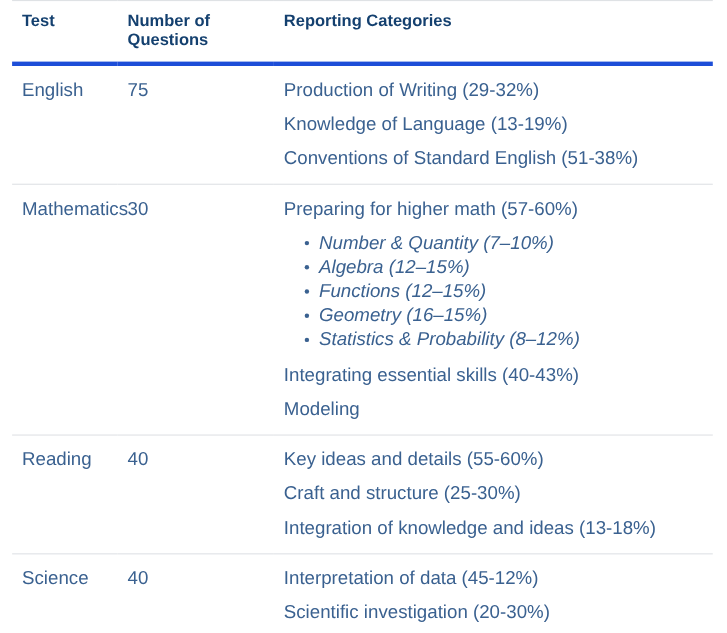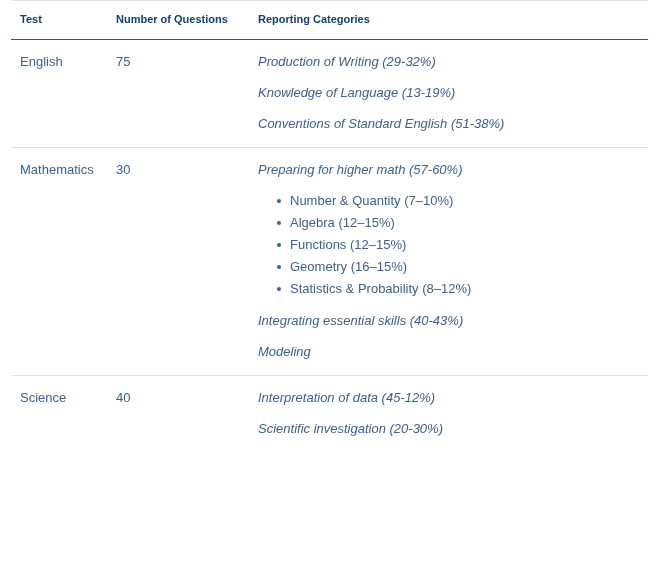--- a/index.html
+++ b/index.html
@@ -27,58 +27,58 @@
     border-top: 1px solid #dfe2e5;
   }
 
   table.spec-table col.c1 { width: 96px; }
   table.spec-table col.c2 { width: 142px; }
   table.spec-table col.c3 { width: 399px; }
 
   thead th {
     text-align: left;
     vertical-align: top;
-    font-size: 11px;
+    font-size: 15px;
     font-weight: bold;
     color: #14406f;
     line-height: 17px;
     padding: 10px 8px 11px 9px;
-    border-bottom: 1px solid #1d4ed8;
+    border-bottom: 4px solid #1d4ed8;
   }
 
   tbody td {
     vertical-align: top;
-    font-size: 13px;
+    font-size: 17px;
     color: #3a6190;
     line-height: 17px;
     padding: 13px 8px 15px 9px;
     border-bottom: 1px solid #dfe2e5;
   }
 
   tbody tr:last-child td {
     border-bottom: none;
   }
 
   td.test-name,
   td.num-q {
     white-space: nowrap;
   }
 
   .cat-item {
     margin: 0 0 14px 0;
-    font-style: italic;
   }
   .cat-item:last-child {
     margin-bottom: 0;
   }
 
   ul.sub-list {
     list-style: none;
     margin: 0 0 14px 0;
     padding: 0;
+    font-style: italic;
   }
   ul.sub-list li {
     position: relative;
     padding-left: 32px;
     margin: 0 0 4px 0;
     line-height: 18px;
   }
   ul.sub-list li:last-child {
     margin-bottom: 0;
   }
@@ -129,20 +129,29 @@
               <li><span class="bullet-dot"></span><span>Algebra (12–15%)</span></li>
               <li><span class="bullet-dot"></span><span>Functions (12–15%)</span></li>
               <li><span class="bullet-dot"></span><span>Geometry (16–15%)</span></li>
               <li><span class="bullet-dot"></span><span>Statistics &amp; Probability (8–12%)</span></li>
             </ul>
             <p class="cat-item">Integrating essential skills (40-43%)</p>
             <p class="cat-item">Modeling</p>
           </td>
         </tr>
         <tr>
+          <td class="test-name">Reading</td>
+          <td class="num-q">40</td>
+          <td>
+            <p class="cat-item">Key ideas and details (55-60%)</p>
+            <p class="cat-item">Craft and structure (25-30%)</p>
+            <p class="cat-item">Integration of knowledge and ideas (13-18%)</p>
+          </td>
+        </tr>
+        <tr>
           <td class="test-name">Science</td>
           <td class="num-q">40</td>
           <td>
             <p class="cat-item">Interpretation of data (45-12%)</p>
             <p class="cat-item">Scientific investigation (20-30%)</p>
           </td>
         </tr>
       </tbody>
   </table>
 </div>

